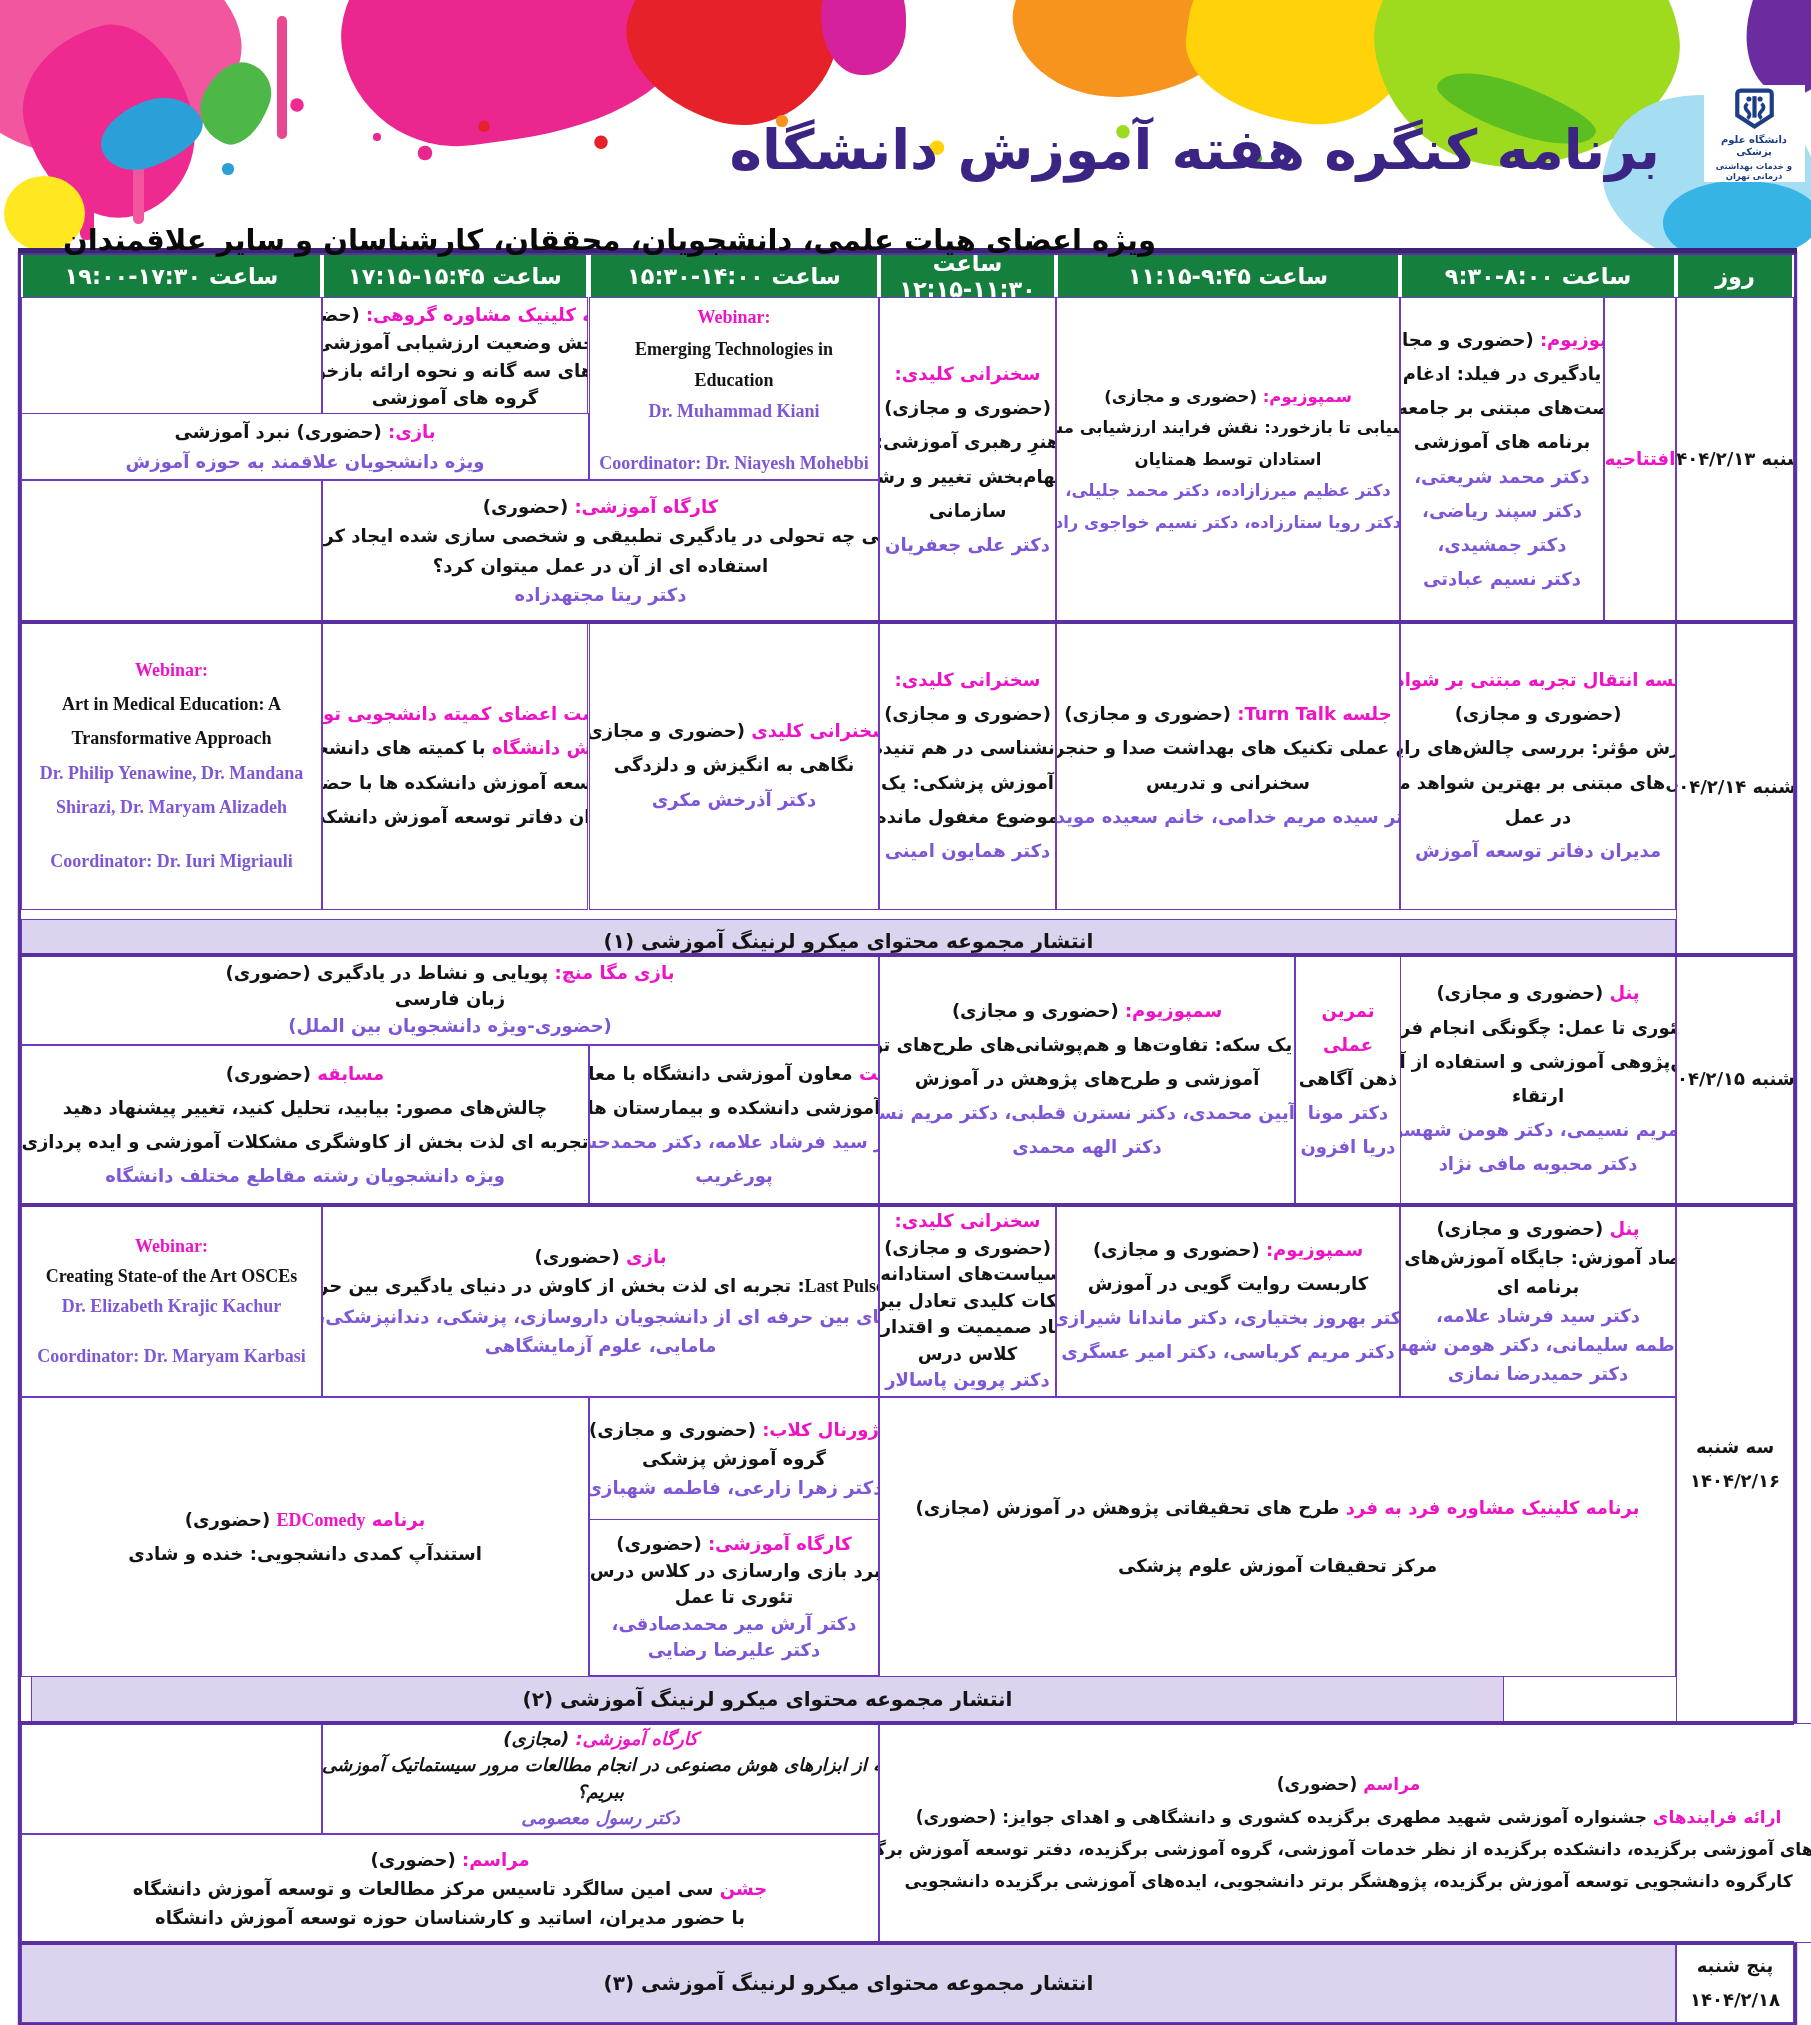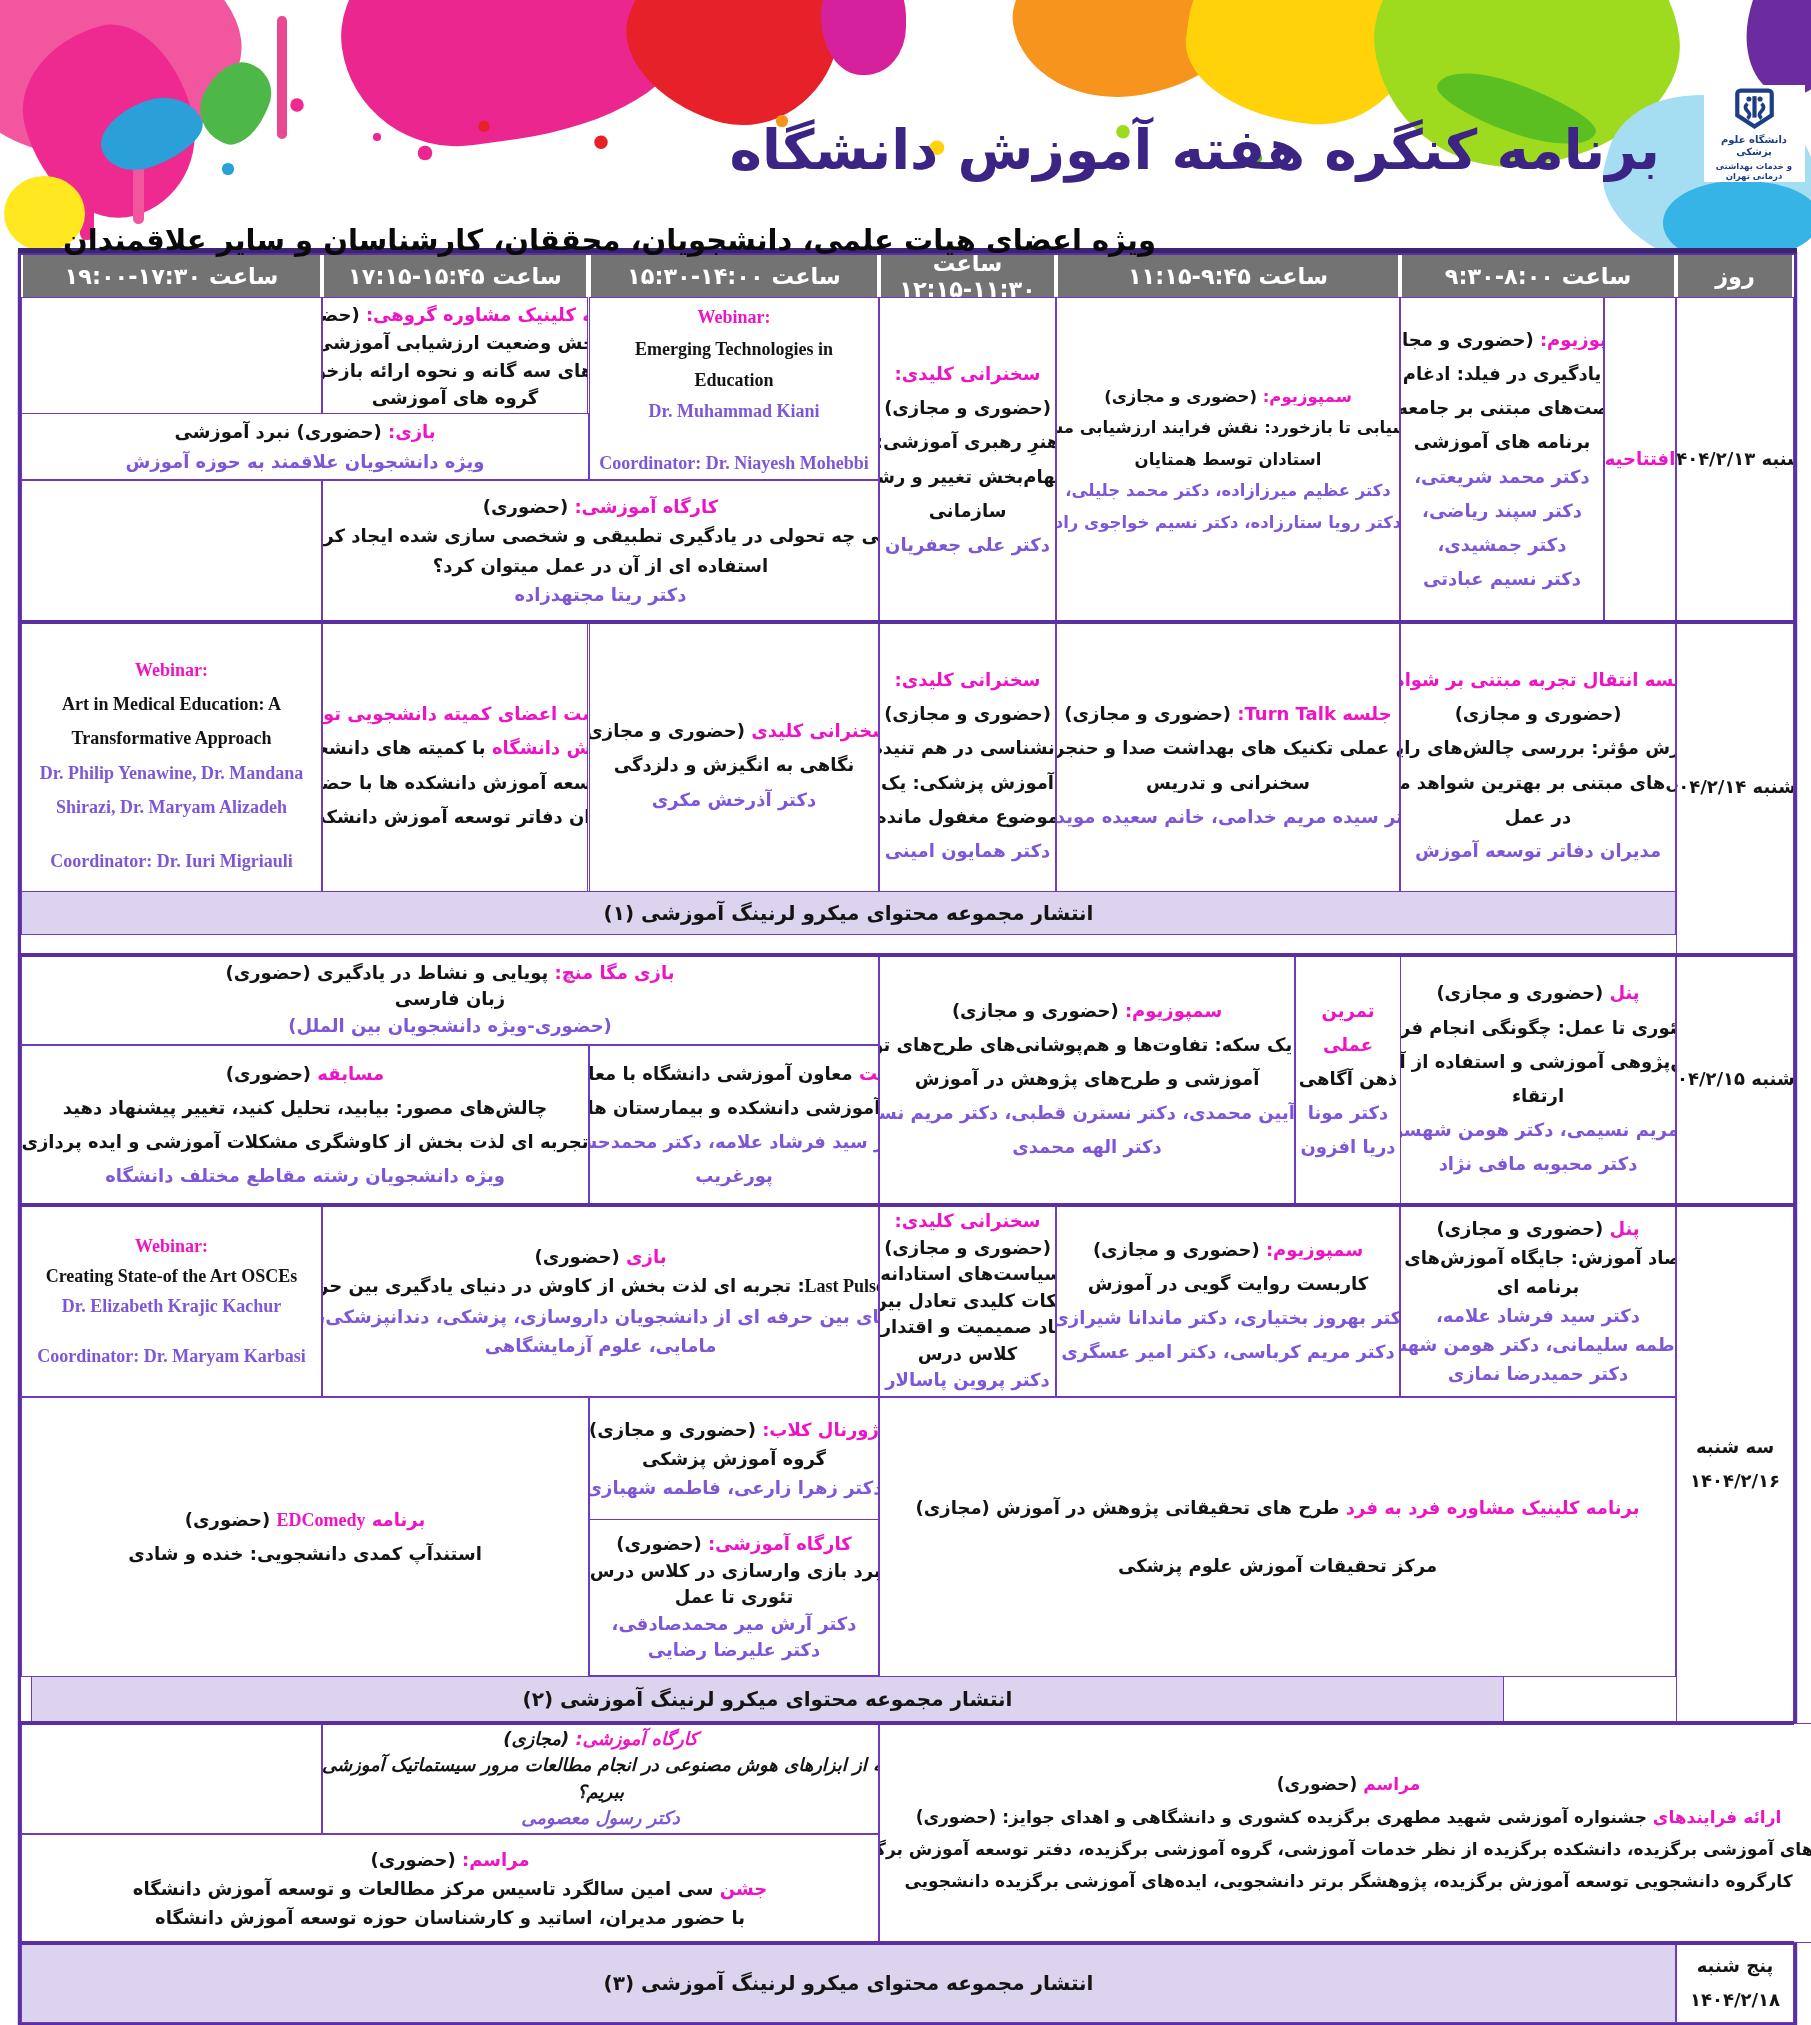--- a/index.html
+++ b/index.html
@@ -32,21 +32,21 @@
     position:absolute;left:21px;top:255px;width:1773px;height:1768px;z-index:1;
     background:#fff;box-shadow:0 0 0 3.2px #5a2f9f;
   }
   .cell{
     position:absolute;box-sizing:border-box;border:1.6px solid #6f3ac0;background:#fff;
     display:flex;flex-direction:column;justify-content:center;align-items:center;
     text-align:center;font-size:18px;font-weight:700;padding:2.1px 3.2px;overflow:hidden;
   }
   .rtl{direction:rtl;} .ltr{direction:ltr;}
   .hdr{
-    background:#737373;color:#ffffff;font-size:22.4px;border:none;
+    background:#15803d;color:#ffffff;font-size:22.4px;border:none;
     border-left:2.7px solid #fff;border-right:2.7px solid #fff;
   }
   .hdr-top{position:absolute;left:-3.2px;top:-7.5px;width:1779px;height:5.3px;background:#3b2573;}
   .band{background:#dcd3ee;font-size:20px;}
   .day{font-size:18px;color:#111;}
   .hr{position:absolute;left:0;width:1773px;height:3.7px;background:#5a2f9f;z-index:6;}
   .ln{min-height:1.1em;line-height:1.9;white-space:nowrap;}
   .lh16 .ln{line-height:1.62;}
   .lh15 .ln{line-height:1.48;}
   .fs31{font-size:16.5px;} .fs32{font-size:17px;}
@@ -204,21 +204,21 @@
     </div>
   <div class="cell ltr" style="left:0;top:366px;width:301px;height:289px;">
       <div class="ln"><span class="sg me">Webinar:</span></div>
       <div class="ln"><span class="sg e">Art in Medical Education: A</span></div>
       <div class="ln"><span class="sg e">Transformative Approach</span></div>
       <div class="ln"><span class="sg pe">Dr. Philip Yenawine, Dr. Mandana</span></div>
       <div class="ln"><span class="sg pe">Shirazi, Dr. Maryam Alizadeh</span></div>
       <div class="ln"></div>
       <div class="ln"><span class="sg pe">Coordinator: Dr. Iuri Migriauli</span></div>
     </div>
-  <div class="cell band rtl" style="left:0;top:636px;width:1655px;height:44px;">
+  <div class="cell band rtl" style="left:0;top:664px;width:1655px;height:44px;">
       <div class="ln"><span class="sg k">انتشار مجموعه محتوای میکرو لرنینگ آموزشی (۱)</span></div>
     </div>
 
   <div class="cell day rtl" style="left:1655px;top:699px;width:118px;height:250px;">
       <div class="ln"><span class="sg k">دوشنبه ۱۴۰۴/۲/۱۵</span></div>
     </div>
   <div class="cell rtl" style="left:1379px;top:699px;width:276px;height:250px;">
       <div class="ln"><span class="sg m">پنل</span><span class="sg k"> (حضوری و مجازی)</span></div>
       <div class="ln"><span class="sg k">از تئوری تا عمل:  چگونگی انجام فرایند</span></div>
       <div class="ln"><span class="sg k">دانش‌پژوهی آموزشی و استفاده از آن در</span></div>

